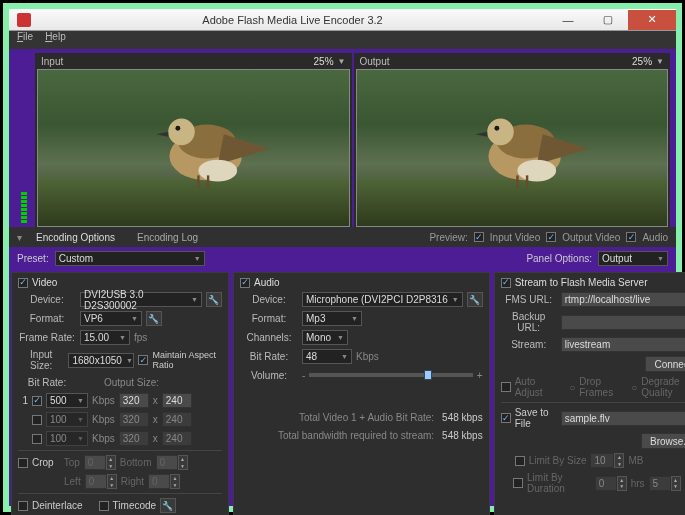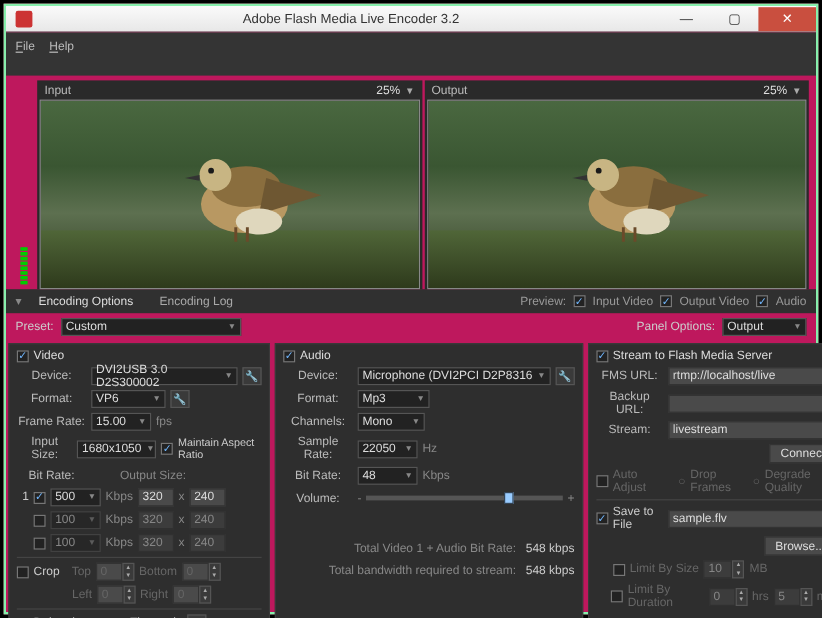--- a/index.html
+++ b/index.html
@@ -1,23 +1,23 @@
 <!DOCTYPE html>
 <html><head>
 <meta charset="utf-8">
 <style>
   *{box-sizing:border-box;margin:0;padding:0;font-family:Tahoma,Arial,sans-serif;font-size:10px;}
   body{background:#000;width:685px;height:515px;overflow:hidden;position:relative;}
-  .win{position:absolute;left:3px;top:3px;right:3px;bottom:3px;background:#be185d;border:2px solid #86efac;}
+  .win{position:absolute;left:3px;top:3px;right:3px;bottom:3px;background:#4c1d95;border:6px solid #86efac;}
   .titlebar{height:22px;background:linear-gradient(#fafafa,#e8e8e8);display:flex;align-items:center;padding:0 0 0 8px;border-bottom:1px solid #999;}
   .titlebar .t-icon{width:14px;height:14px;background:#c33;border-radius:2px;margin-right:6px;}
   .titlebar .t-text{flex:1;text-align:center;color:#333;font-size:11px;}
   .winbtn{width:40px;height:20px;display:inline-flex;align-items:center;justify-content:center;color:#333;font-size:11px;}
   .winbtn.close{background:#c94f3f;color:#fff;width:48px;}
-  .menubar{height:18px;background:#343434;display:flex;gap:12px;padding:18px 8px;align-items:flex-end;color:#bbb;}
+  .menubar{height:18px;background:#343434;display:flex;gap:12px;padding:0 8px;align-items:flex-start;color:#bbb;}
   .menubar span{cursor:default;}
   .menubar u{text-decoration:underline;}
   
   .previews{display:flex;gap:2px;padding:4px 6px 0 6px;}
   .vu{width:18px;display:flex;flex-direction:column;justify-content:flex-end;align-items:center;gap:1px;padding-bottom:4px;}
   .vu .bar{width:6px;height:3px;background:#0c0;}
   .pbox{flex:1;background:#2a2a2a;}
   .pbox .phead{height:16px;display:flex;align-items:center;padding:0 6px;color:#bbb;}
   .phead .lbl{flex:1;}
   .phead .zoom{color:#ddd;margin-right:4px;}
@@ -311,32 +311,24 @@
       </div>
       <div class="row">
           <span class="fl">Format:</span>
         <span class="sel" style="width:60px">
             <span>Mp3</span>
             <span class="ar">▼</span>
           </span>
       </div>
       <div class="row">
           <span class="fl">Channels:</span>
-        <span class="sel" style="width:56px">
+        <span class="sel" style="width:46px">
             <span>Mono</span>
             <span class="ar">▼</span>
           </span>
-      </div>
-      <div class="row">
-          <span class="fl">Sample Rate:</span>
-        <span class="sel" style="width:50px">
-            <span>22050</span>
-            <span class="ar">▼</span>
-          </span>
-        <span class="small">Hz</span>
       </div>
       <div class="row">
           <span class="fl">Bit Rate:</span>
         <span class="sel" style="width:50px">
             <span>48</span>
             <span class="ar">▼</span>
           </span>
         <span class="small">Kbps</span>
       </div>
       <div class="row">

